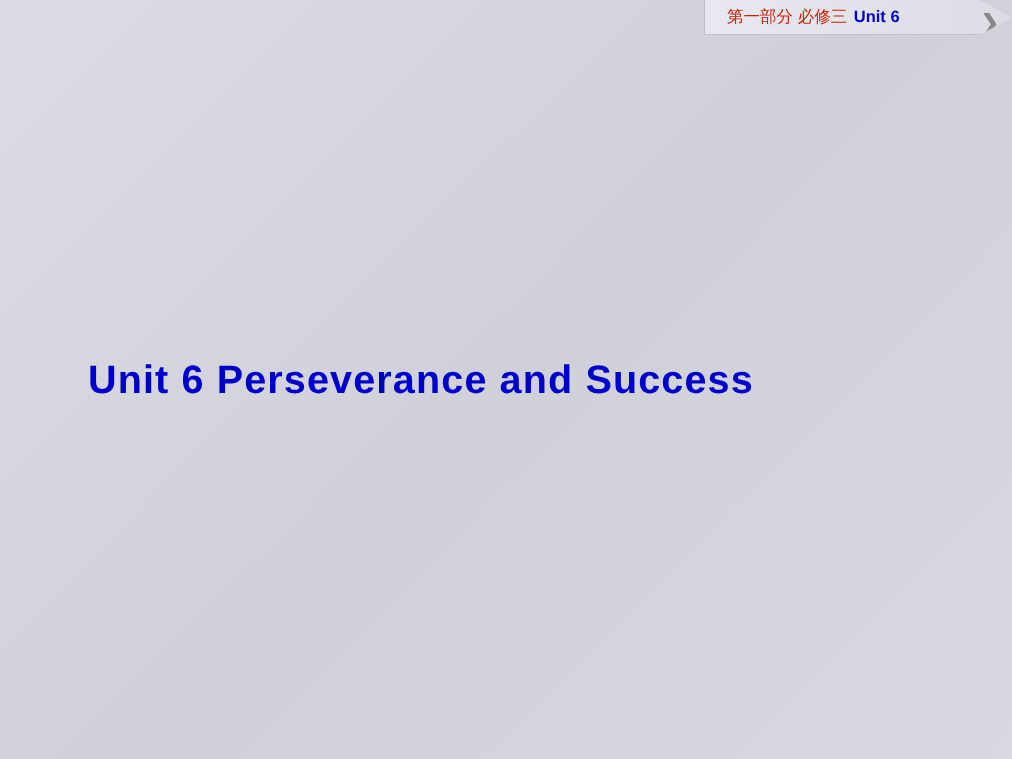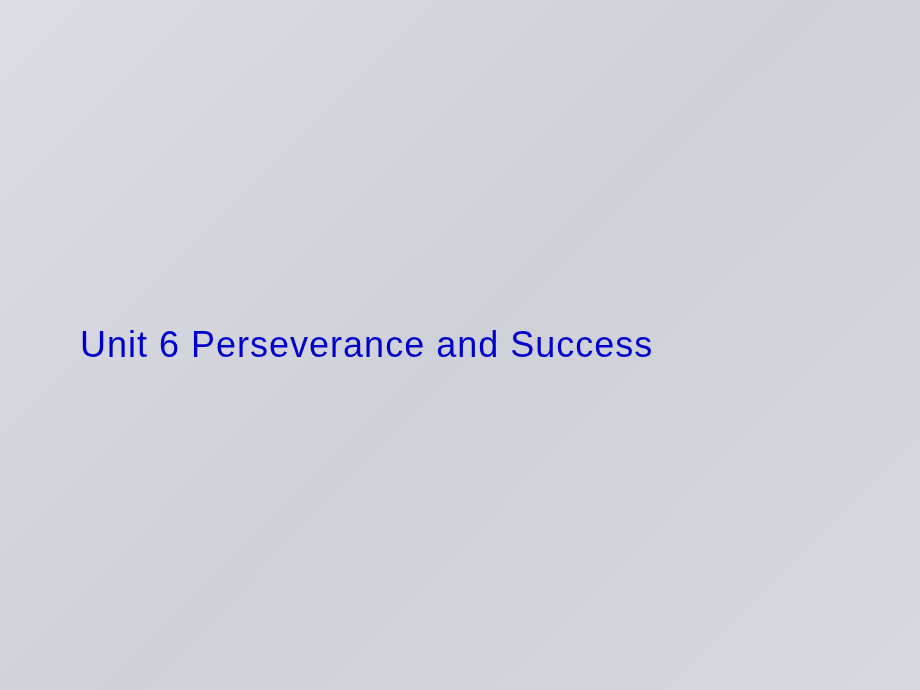--- a/index.html
+++ b/index.html
@@ -69,26 +69,31 @@
 
     .chevron-right::before {
       content: '❯';
       font-size: 20px;
       color: #888;
       font-weight: bold;
     }
 
     .main-title {
       font-size: 36px;
-      font-weight: normal;
+      font-weight: bold;
       color: #0000cc;
       letter-spacing: 1px;
     }
   </style>
 </head>
 <body>
 
 <div class="slide-container">
 
+  <div class="header-tab">
+    <span class="header-tab-text">第一部分  必修三</span>
+    <span class="header-tab-unit">Unit 6</span>
+    <div class="chevron-right"></div>
+  </div>
 
   <h1 class="main-title">Unit 6    Perseverance and Success</h1>
 
 </div>
 
 </body></html>

